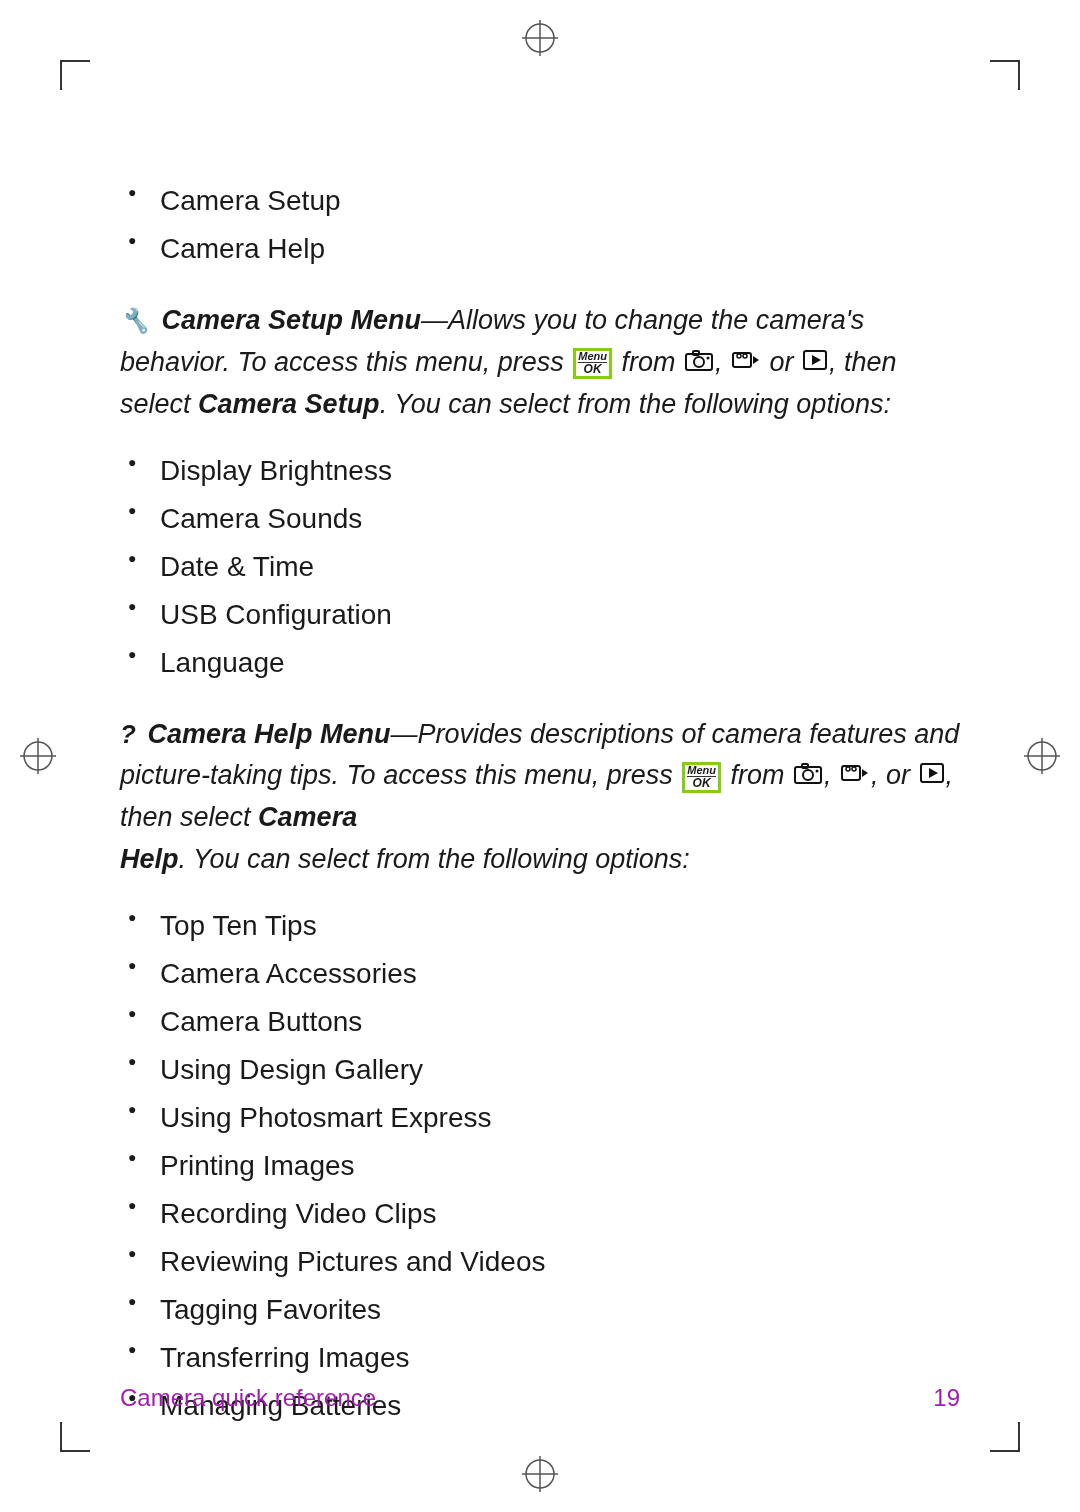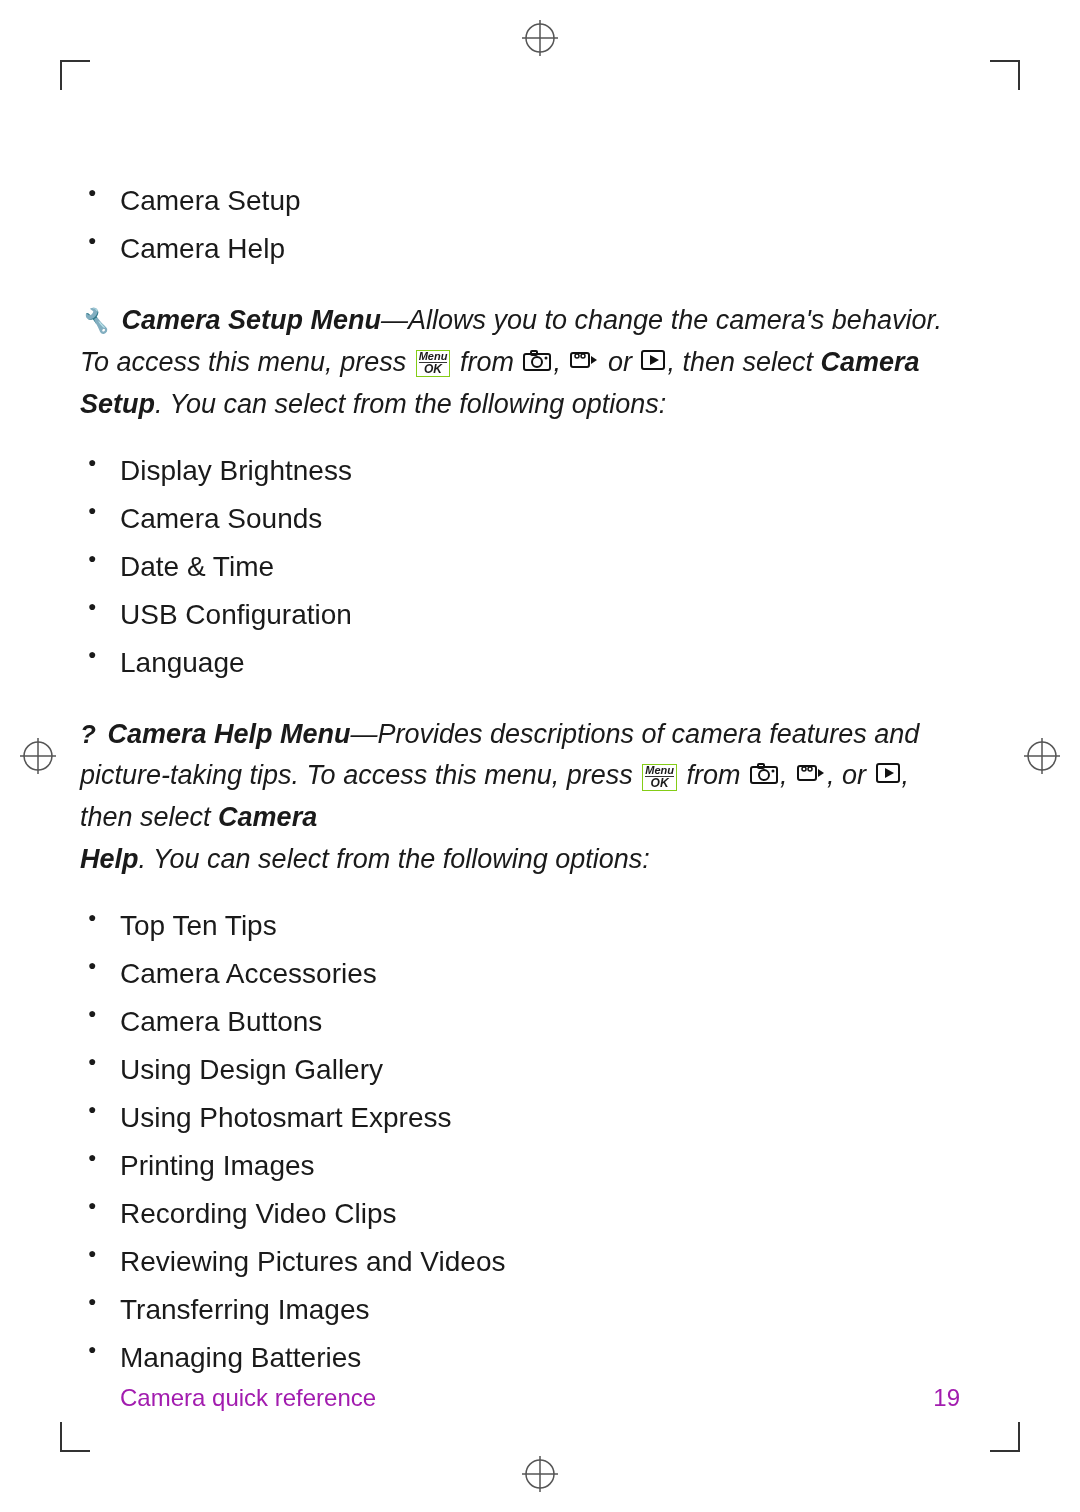--- a/index.html
+++ b/index.html
@@ -16,21 +16,21 @@
       font-size: 28px;
       color: #1a1a1a;
       position: relative;
       overflow: hidden;
     }
 
     .page-container {
       width: 1080px;
       height: 1512px;
       position: relative;
-      padding: 80px 120px 80px 80px;
+      padding: 80px 120px 80px 120px;
     }
 
     
     .corner-mark {
       position: absolute;
       width: 30px;
       height: 30px;
     }
     .corner-tl { top: 60px; left: 60px; border-top: 2px solid #333; border-left: 2px solid #333; }
     .corner-tr { top: 60px; right: 60px; border-top: 2px solid #333; border-right: 2px solid #333; }
@@ -106,21 +106,21 @@
 
     .section-para strong {
       font-weight: bold;
     }
 
     .menu-ok-wrapper {
       display: inline-block;
       position: relative;
       font-size: 18px;
       font-weight: bold;
-      border: 1px solid #84cc16;
+      border: 3px solid #84cc16;
       padding: 0 2px;
       line-height: 1.1;
       vertical-align: middle;
       margin: 0 2px;
     }
 
     .menu-ok-wrapper .top-text {
       display: block;
       font-size: 11px;
       text-align: center;
@@ -293,20 +293,23 @@
       <li>
         <span>Printing Images</span>
       </li>
       <li>
         <span>Recording Video Clips</span>
       </li>
       <li>
         <span>Reviewing Pictures and Videos</span>
       </li>
       <li>
+        <span>Tagging Favorites</span>
+      </li>
+      <li>
         <span>Transferring Images</span>
       </li>
       <li>
         <span>Managing Batteries</span>
       </li>
 
     </ul>
 
   </div>
 

